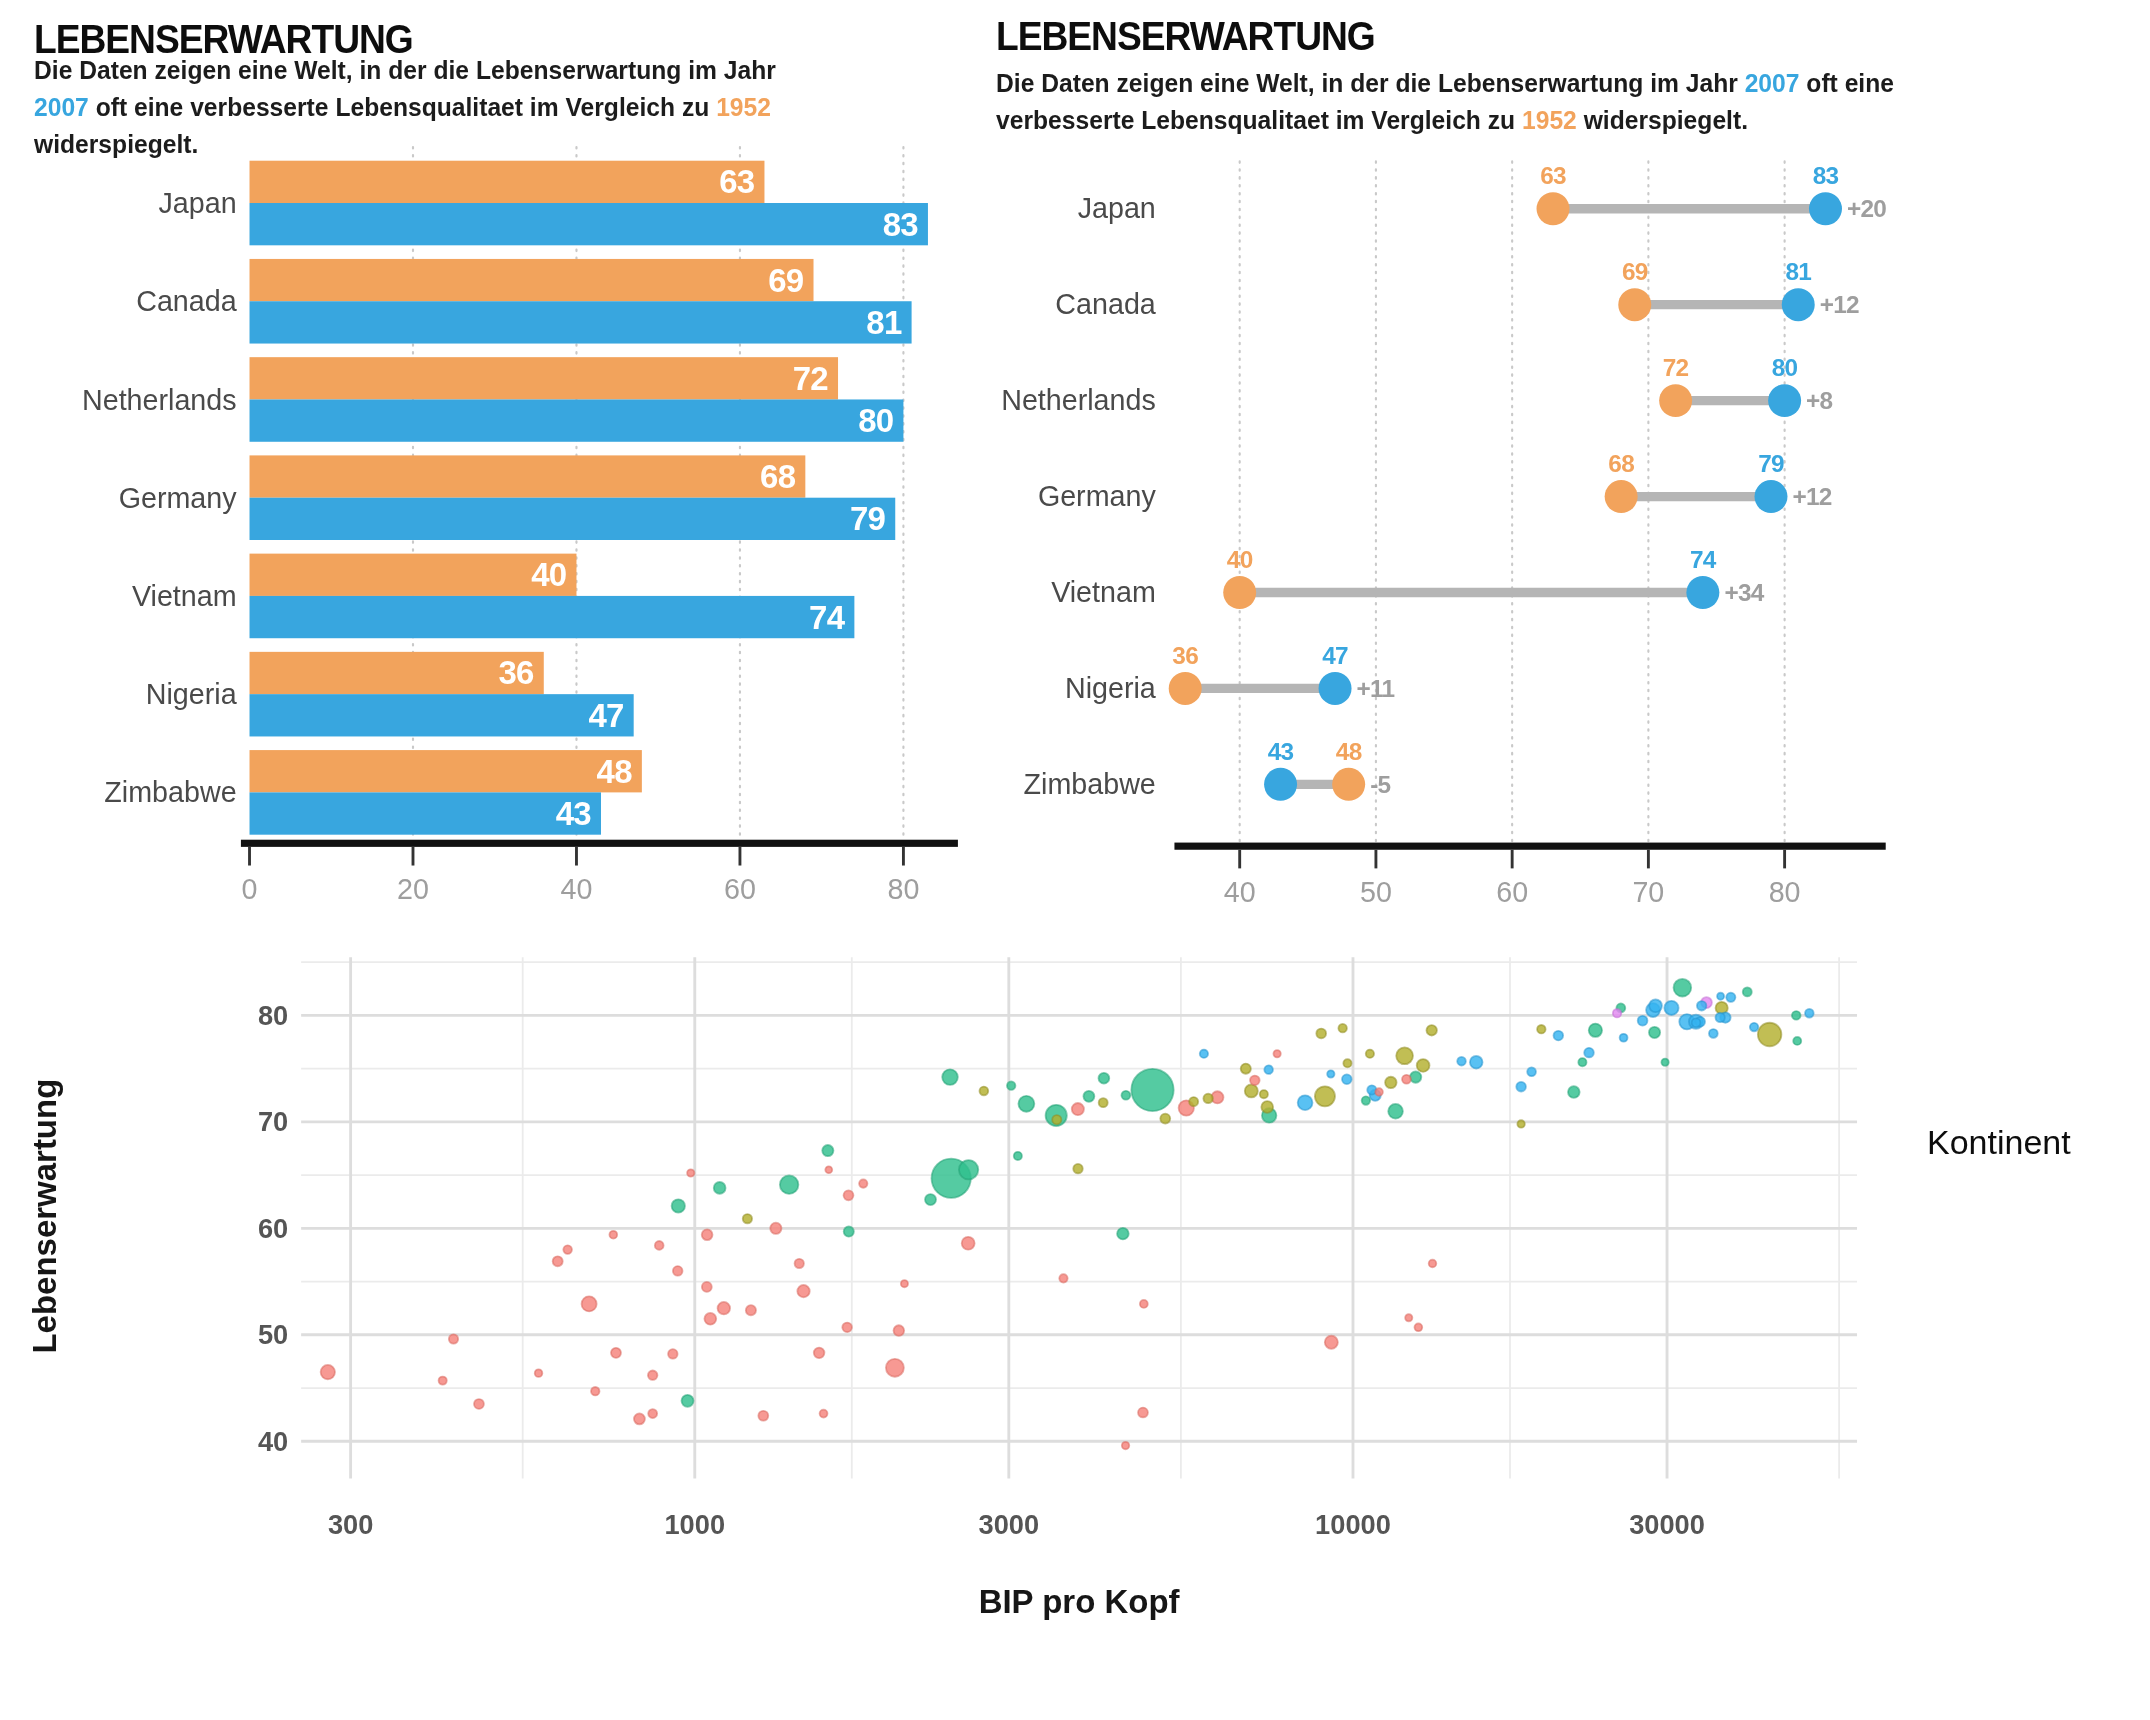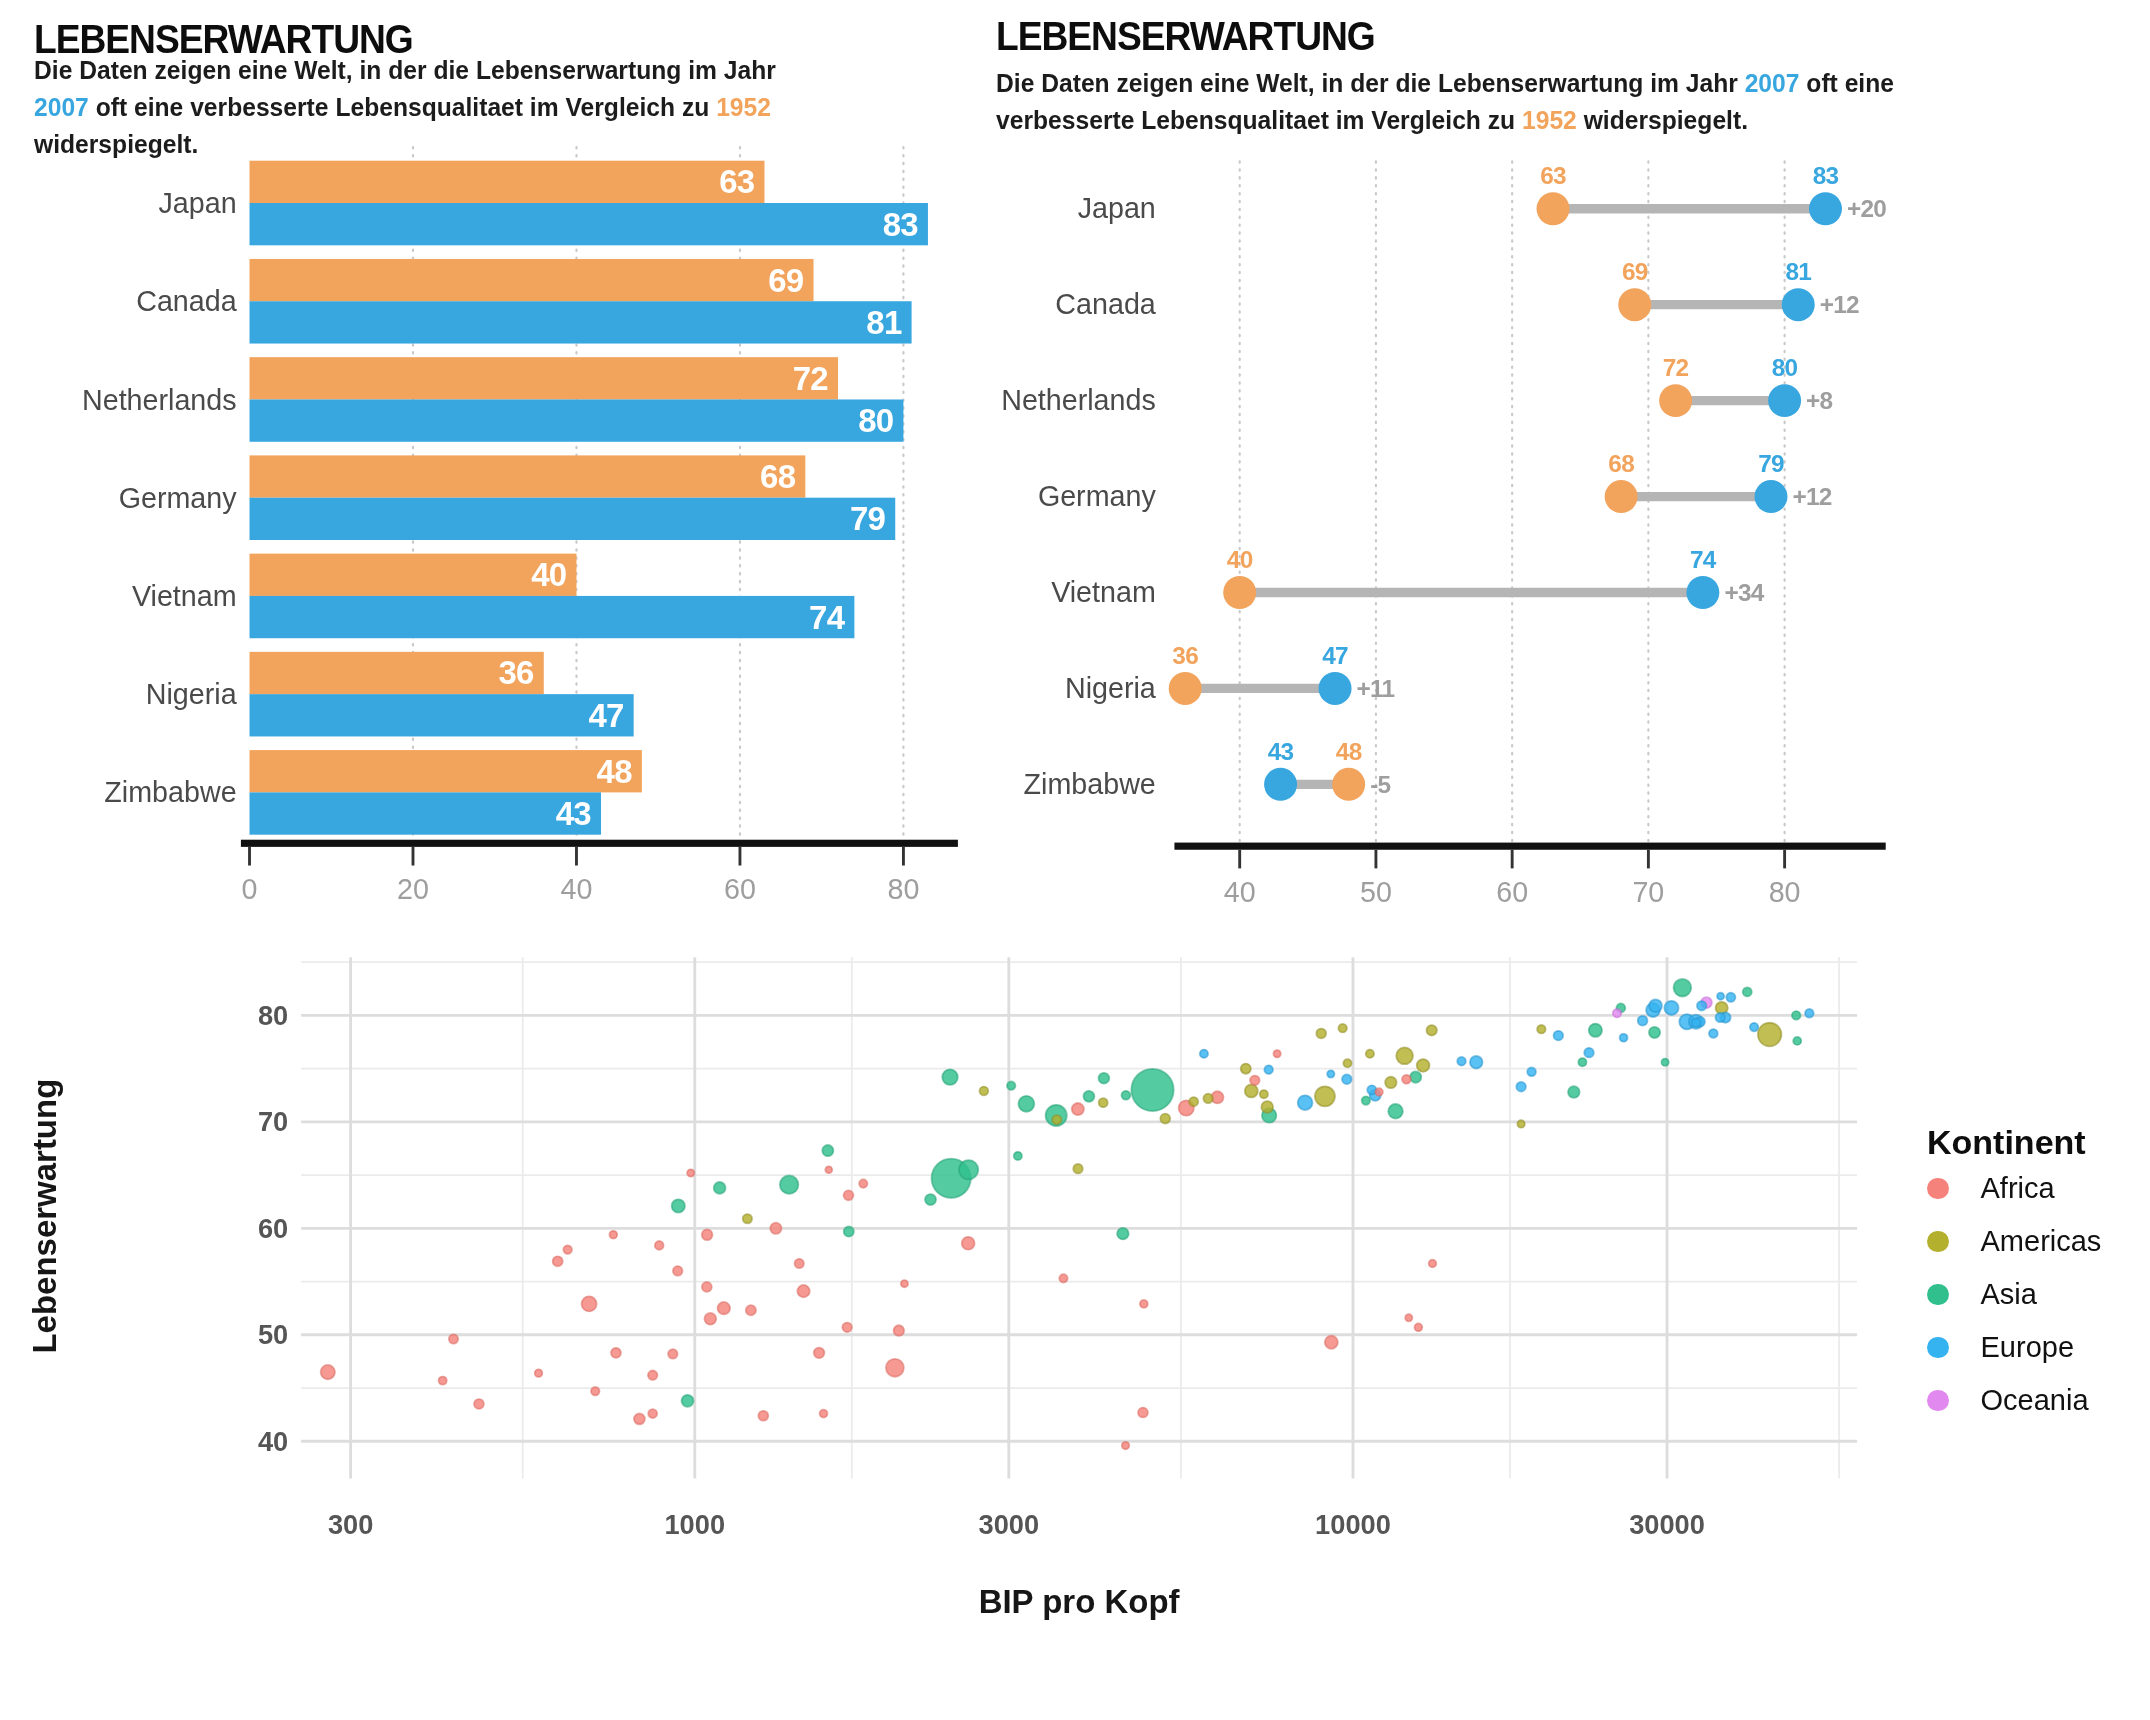--- a/index.html
+++ b/index.html
@@ -7,21 +7,21 @@
        font-family:"Liberation Sans",sans-serif;color:#111;}
   .hdr{position:absolute;transform:scaleX(.93);transform-origin:0 0;}
   .hdr .t{font-size:40px;font-weight:800;letter-spacing:-1.1px;color:#0d0d0d;white-space:nowrap;}
   .hdr .s{font-size:26.5px;font-weight:600;line-height:37px;color:#1c1c1c;white-space:nowrap;}
   .hdr .s b{font-weight:800;}
   #hdr-left .s{margin-top:-10px;}
   #hdr-right .s{margin-top:5.7px;}
   svg{position:absolute;left:0;top:0;}
   svg text{font-family:"Liberation Sans",sans-serif;}
   .legend{position:absolute;left:1927px;top:1123px;}
-  .legend .lt{font-size:34px;font-weight:700;color:#0d0d0d;}
+  .legend .lt{font-size:34px;font-weight:400;color:#0d0d0d;margin-bottom:27px;}
   .legend .li{display:flex;align-items:center;height:53px;}
   .legend .dot{width:21.5px;height:21.5px;border-radius:50%;margin-right:32px;flex:0 0 auto;}
   .legend .ll{font-size:29px;color:#111;}
 </style>
 </head>
 <body>
 
 <div class="hdr" id="hdr-left" style="left:34px;top:17px;">
   <div class="t">LEBENSERWARTUNG</div>
   <div class="s" id="sub-left"><span>Die Daten zeigen eine Welt, in der die Lebenserwartung im Jahr</span><br><b style="color: rgb(56, 166, 223);">2007</b><span> oft eine verbesserte Lebensqualitaet im Vergleich zu </span><b style="color: rgb(242, 163, 92);">1952</b><br><span>widerspiegelt.</span></div>
@@ -325,36 +325,14 @@
       <text x="402" y="1726" text-anchor="end" fill="#555555" font-size="38" font-weight="600">60</text>
       <text x="402" y="1577.5" text-anchor="end" fill="#555555" font-size="38" font-weight="600">70</text>
       <text x="402" y="1429" text-anchor="end" fill="#555555" font-size="38" font-weight="600">80</text>
       <text x="1505" y="2250" text-anchor="middle" fill="#161616" font-size="46" font-weight="700">BIP pro Kopf</text>
       <text x="0" y="0" text-anchor="middle" fill="#161616" font-size="46" font-weight="700" transform="translate(78,1696) rotate(-90)">Lebenserwartung</text>
     </g>
   </svg>
 
 <div class="legend">
   <div class="lt">Kontinent</div>
-  <div id="legend-items">
-      <div class="li">
-        <span class="dot" style="background: rgb(245, 131, 123);"></span>
-        <span class="ll">Africa</span>
-      </div>
-      <div class="li">
-        <span class="dot" style="background: rgb(179, 176, 46);"></span>
-        <span class="ll">Americas</span>
-      </div>
-      <div class="li">
-        <span class="dot" style="background: rgb(48, 191, 141);"></span>
-        <span class="ll">Asia</span>
-      </div>
-      <div class="li">
-        <span class="dot" style="background: rgb(52, 179, 240);"></span>
-        <span class="ll">Europe</span>
-      </div>
-      <div class="li">
-        <span class="dot" style="background: rgb(226, 137, 240);"></span>
-        <span class="ll">Oceania</span>
-      </div>
-    </div>
 </div>
 
 
 </body></html>

